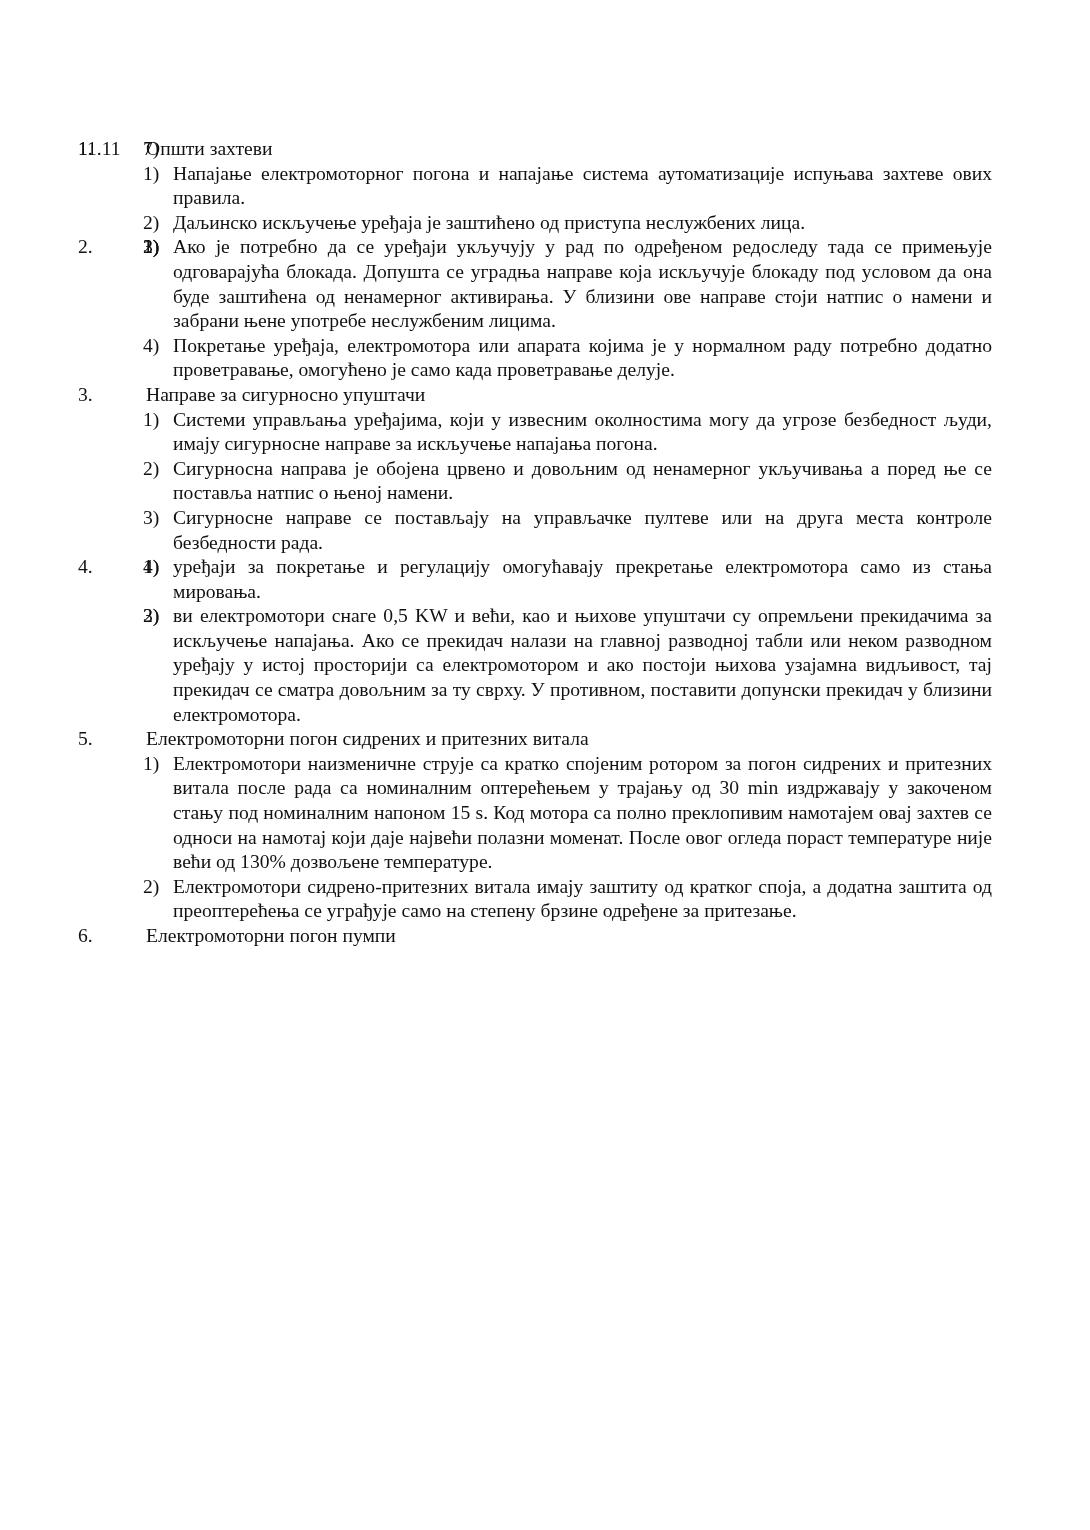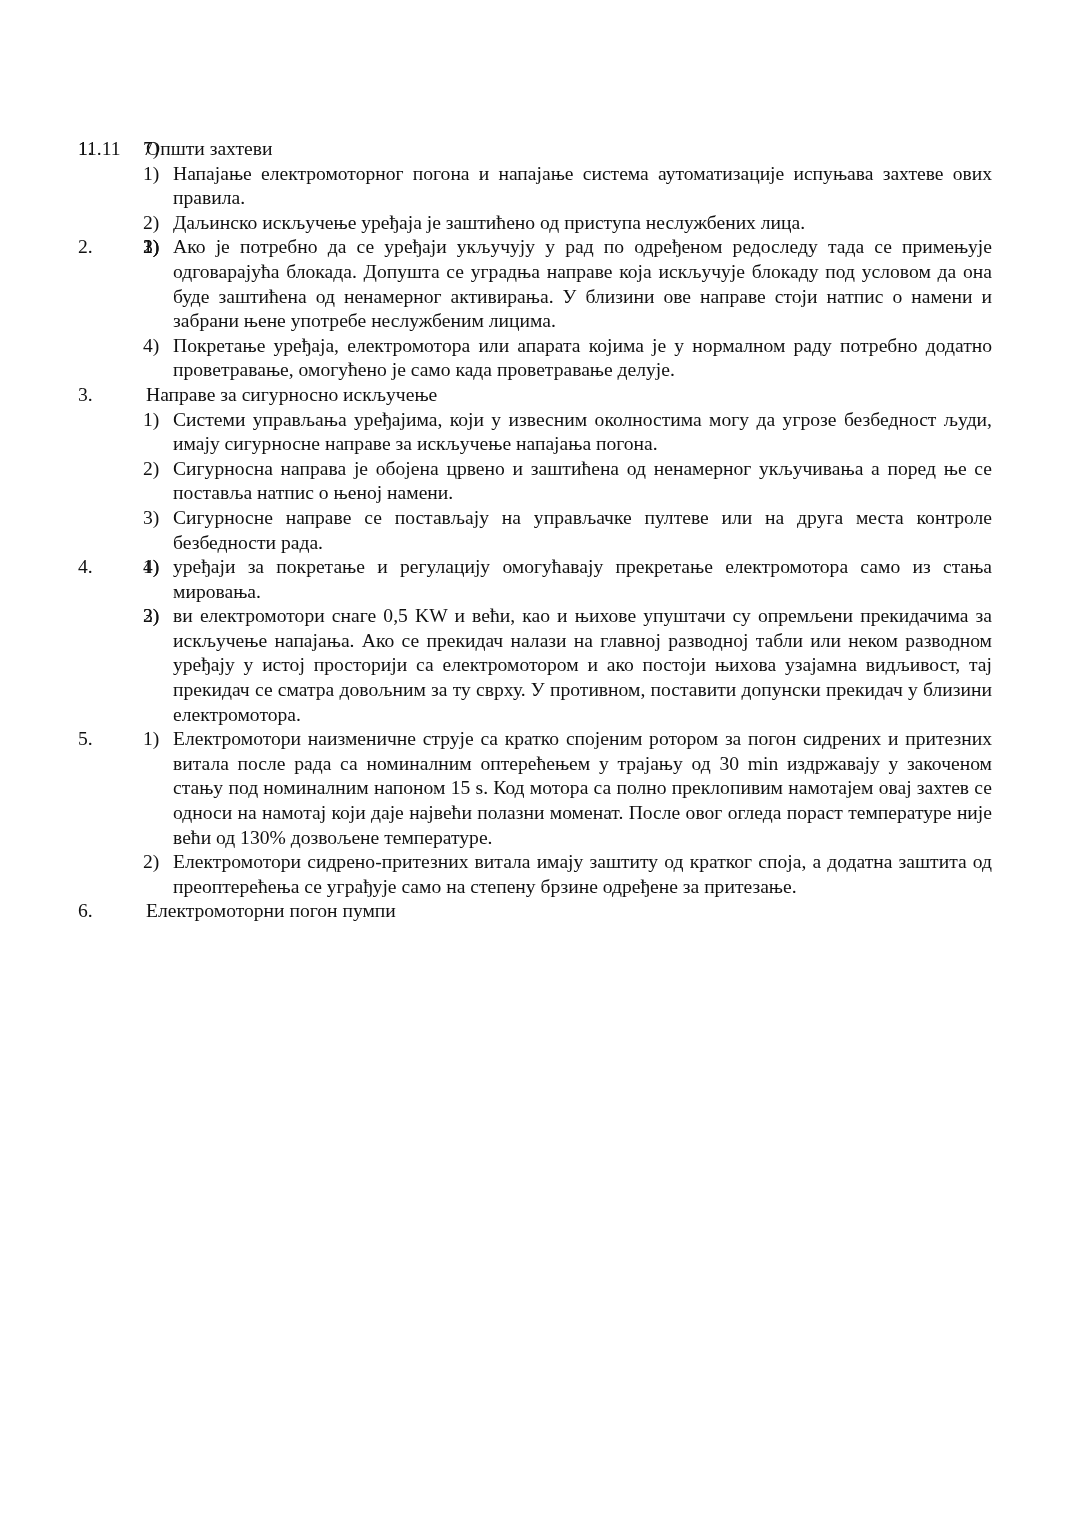--- a/index.html
+++ b/index.html
@@ -27,27 +27,27 @@
 
   <div id="sections">
       <div class="section"><span class="num">1.</span><span>Општи захтеви</span></div>
       <div class="sub"><span class="num">1)</span><span>Напајање електромоторног погона и напајање система аутоматизације  испуњава захтеве ових правила.</span></div>
       <div class="sub"><span class="num">2)</span><span>Даљинско искључење уређаја је заштићено од приступа неслужбених лица.</span></div>
       <div class="section"><span class="num">2.</span></div>
       <div class="sub"><span class="num">1)</span></div>
       <div class="sub"><span class="num">2)</span></div>
       <div class="sub"><span class="num">3)</span><span>Ако је потребно да се уређаји укључују у рад по одређеном редоследу тада се примењује одговарајућа блокада. Допушта се уградња направе која искључује блокаду под условом да она буде заштићена од ненамерног активирања. У близини ове направе стоји натпис о намени и забрани њене употребе неслужбеним лицима.</span></div>
       <div class="sub"><span class="num">4)</span><span>Покретање уређаја, електромотора или апарата којима је у нормалном раду потребно додатно проветравање, омогућено је само када проветравање делује.</span></div>
-      <div class="section"><span class="num">3.</span><span>Направе за сигурносно искључење</span></div>
+      <div class="section"><span class="num">3.</span><span>Направе за сигурносно упуштачи</span></div>
       <div class="sub"><span class="num">1)</span><span>Системи управљања уређајима, који у извесним околностима могу да угрозе безбедност људи, имају сигурносне направе за искључење напајања погона.</span></div>
-      <div class="sub"><span class="num">2)</span><span>Сигурносна направа је обојена црвено и заштићена од ненамерног укључивања а поред ње се поставља натпис о њеној намени.</span></div>
+      <div class="sub"><span class="num">2)</span><span>Сигурносна направа је обојена црвено и довољним од ненамерног укључивања а поред ње се поставља натпис о њеној намени.</span></div>
       <div class="sub"><span class="num">3)</span><span>Сигурносне направе се постављају на управљачке пултеве или на друга места контроле безбедности рада.</span></div>
       <div class="sub"><span class="num">4)</span></div>
       <div class="section"><span class="num">4.</span></div>
       <div class="sub"><span class="num">1)</span><span>уређаји за покретање и регулацију омогућавају прекретање електромотора само из стања мировања.</span></div>
       <div class="sub"><span class="num">2)</span></div>
       <div class="sub"><span class="num">3)</span><span>ви електромотори снаге 0,5 KW и већи, као и њихове упуштачи су опремљени прекидачима за искључење напајања. Ако се прекидач налази на главној разводној табли или неком разводном уређају у истој просторији са електромотором и ако постоји њихова узајамна видљивост, тај прекидач се сматра довољним за ту сврху. У противном, поставити допунски прекидач у близини електромотора.</span></div>
-      <div class="section"><span class="num">5.</span></div>
+      <div class="section"><span class="num">5.</span><span>Електромоторни погон сидрених и притезних витала</span></div>
       <div class="sub"><span class="num">1)</span><span>Електромотори наизменичне струје са кратко спојеним ротором за погон сидрених и притезних витала после рада са номиналним оптерећењем у трајању од 30 min издржавају у закоченом стању под номиналним напоном 15 s. Код мотора са полно преклопивим намотајем овај захтев се односи на намотај који даје највећи полазни моменат. После овог огледа пораст температуре није већи од 130% дозвољене температуре.</span></div>
       <div class="sub"><span class="num">2)</span><span>Електромотори сидрено-притезних витала имају заштиту од кратког споја, а додатна заштита од преоптерећења се уграђује само на степену брзине одређене за притезање.</span></div>
       <div class="section"><span class="num">6.</span><span>Електромоторни погон пумпи</span></div>
     </div>
 </div>
 
 </body></html>

